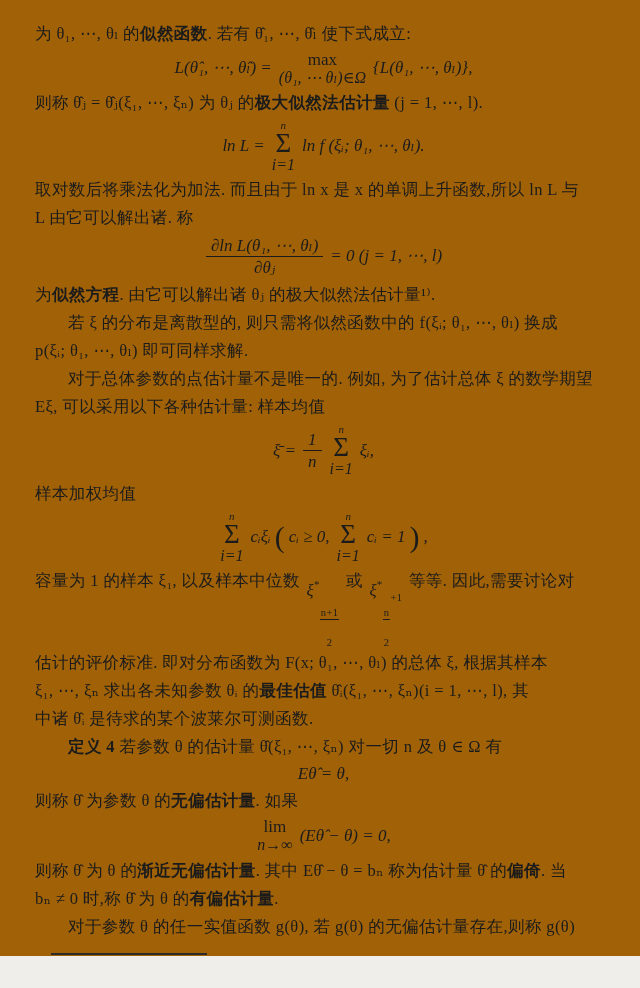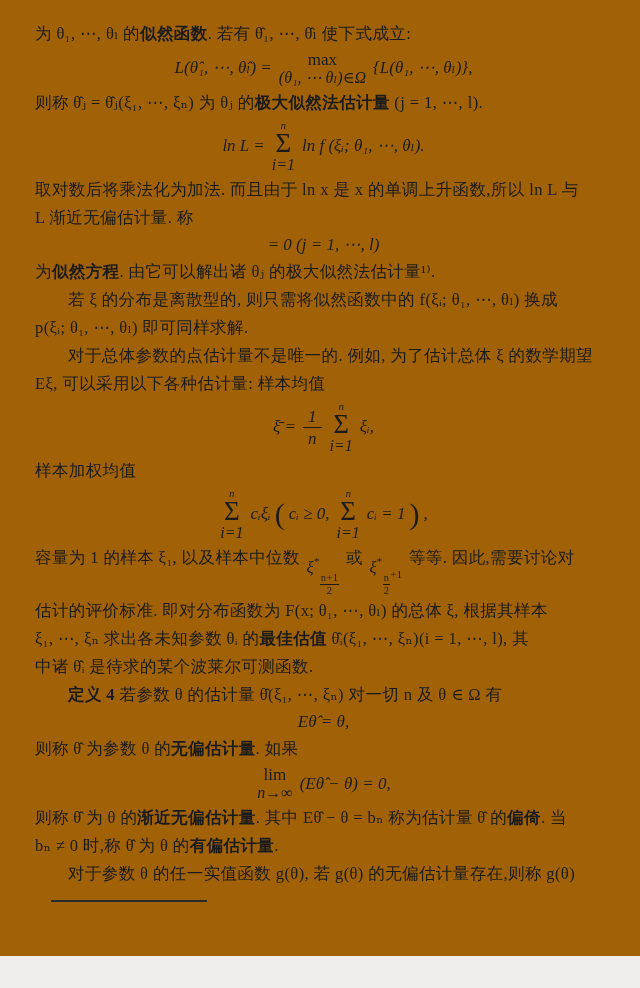--- a/index.html
+++ b/index.html
@@ -42,21 +42,21 @@
   .opstack .opname { font-style:normal; }
   .opstack .opunder { font-size:16px; margin-top:-1px; }
   .frac { display:inline-flex; flex-direction:column; align-items:center; margin:0 4px; line-height:1.25; }
   .frac .fn { padding:0 5px; border-bottom:1.5px solid #1b1b1b; }
   .frac .fd { padding:0 5px; }
   .bigp { font-size:30px; font-style:normal; font-weight:400; line-height:1; margin:0 1px; }
   
   .med { display:inline-flex; vertical-align:-10px; line-height:1; margin:0 2px; }
   .med .mb { font-style:italic; font-size:16.5px; margin-top:4px; }
   .med .mstar { font-size:11px; margin-top:0; }
-  .med .mfrac { display:inline-flex; flex-direction:column; align-items:center; font-size:10.5px; line-height:1.15; margin-top:16px; }
+  .med .mfrac { display:inline-flex; flex-direction:column; align-items:center; font-size:10.5px; line-height:1.15; margin-top:28px;gap:17px; }
   .med .mfrac .mn { border-bottom:1px solid #1b1b1b; padding:0 1px; }
   .med .mtail { font-size:10.5px; margin-top:14px; }
   .heading {
     font-size:22px;
     font-weight:bold;
     letter-spacing:1px;
     margin:16px 0 12px 0;
   }
   .footrule { width:156px; height:2px; background:#2a2a2a; margin:12px 0 9px 16px; }
 </style>
@@ -83,23 +83,27 @@
     <span class="fx">ln L =</span>
     <span class="sumstack">
       <span class="t">n</span>
       <span class="s">Σ</span>
       <span class="b">i=1</span>
     </span>
     <span class="fx">ln f (ξᵢ; θ₁, ⋯, θₗ).</span>
   </div>
 
   <p class="line"><span>取对数后将乘法化为加法. 而且由于 ln x 是 x 的单调上升函数,所以 ln L 与</span></p>
-  <p class="line"><span>L 渐近无偏估计量. 称</span></p>
+  <p class="line"><span>L 由它可以解出诸. 称</span></p>
 
   <div class="formula">
+    <span class="frac">
+      <span class="fn">∂ln L(θ₁, ⋯, θₗ)</span>
+      <span class="fd">∂θⱼ</span>
+    </span>
     <span class="fx">= 0 (j = 1, ⋯, l)</span>
   </div>
 
   <p class="line"><span>为</span><b class="term">似然方程</b><span>. 由它可以解出诸 θⱼ 的极大似然法估计量¹⁾.</span></p>
 
   <p class="line indent"><span>若 ξ 的分布是离散型的, 则只需将似然函数中的 f(ξᵢ; θ₁, ⋯, θₗ) 换成</span></p>
   <p class="line"><span>p(ξᵢ; θ₁, ⋯, θₗ) 即可同样求解.</span></p>
 
 
   <p class="line indent"><span>对于总体参数的点估计量不是唯一的. 例如, 为了估计总体 ξ 的数学期望</span></p>

